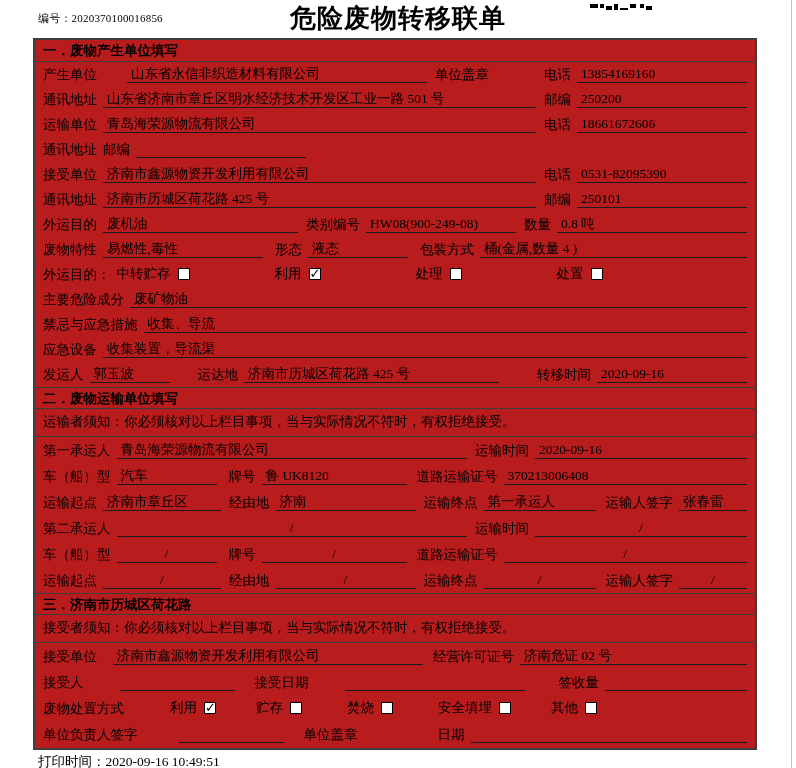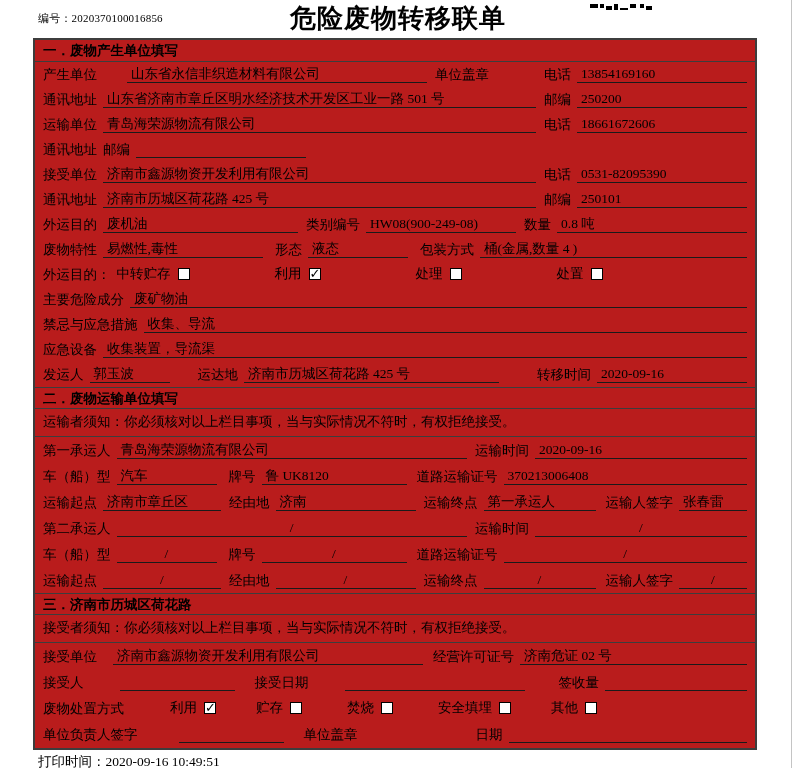--- a/index.html
+++ b/index.html
@@ -52,21 +52,21 @@
     border-bottom:1px solid #1a1a1a; padding:0 4px;
     overflow:hidden;
   }
   .v.fill { flex:1 1 auto; }
   .v.tc { text-align:center; }
   .mr8 { margin-right:8px; }
   .mla { margin-left:auto; }
   .ml8{margin-left:8px;} .ml10{margin-left:10px;} .ml12{margin-left:12px;}
   .ml20{margin-left:20px;} .ml28{margin-left:28px;} .ml30{margin-left:30px;}
   .ml35{margin-left:35px;} .ml40{margin-left:40px;} .ml45{margin-left:45px;} .ml85{margin-left:85px;} .ml95{margin-left:95px;margin-top:12px;}
-  .ml150{margin-left:112px;}
+  .ml150{margin-left:74px;}
   .w80{width:80px;} .w100{width:100px;} .w105{width:105px;}
   .w112{width:112px;} .w115{width:115px;} .w118{width:118px;} .w140{width:140px;}
   .w142{width:142px;} .w145{width:145px;} .w150{width:150px;} .w160{width:160px;}
   .w170{width:170px;} .w180{width:180px;} .w195{width:195px;} .w212{width:212px;}
   .w255{width:255px;} .w300{width:300px;margin-left:24px;} .w310{width:310px;}
 
   .opt { display:flex; align-items:center; margin-bottom:0; }
   .cb {
     display:inline-block; width:12px; height:12px;
     border:1px solid #000; margin-left:7px; position:relative;

